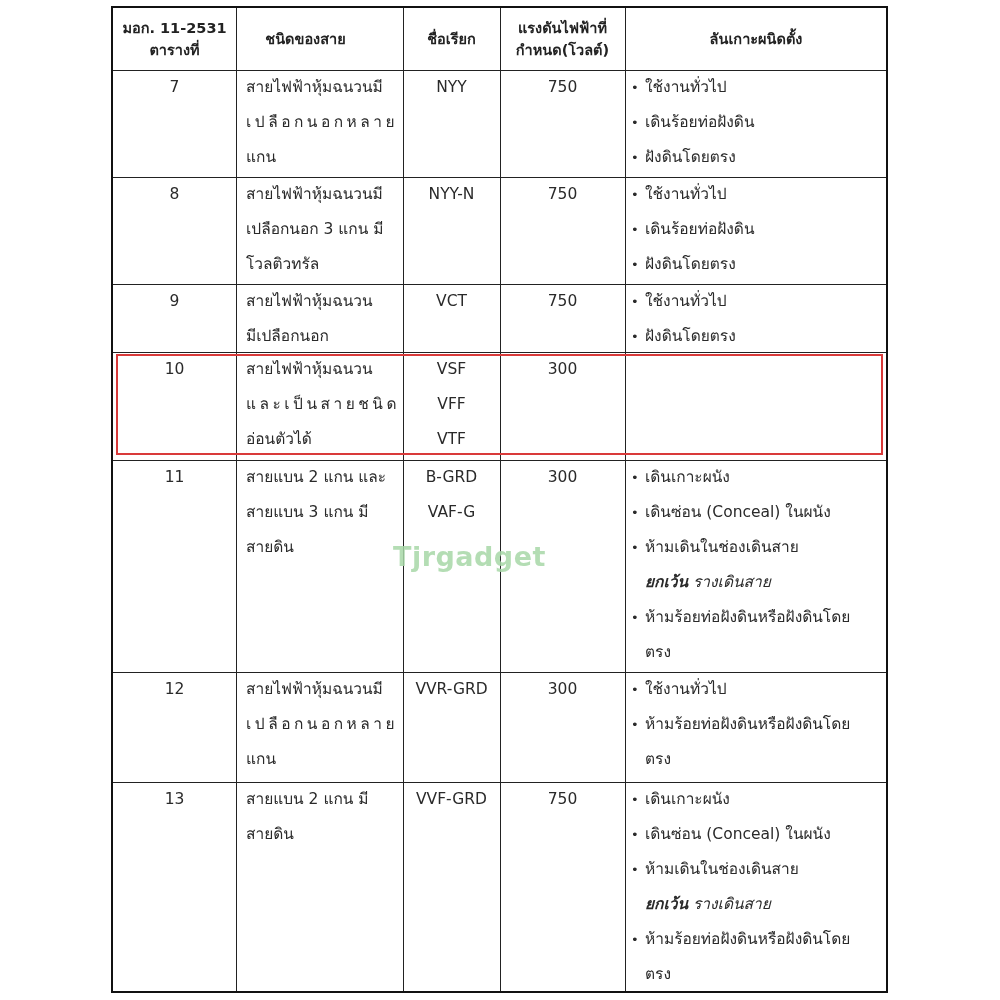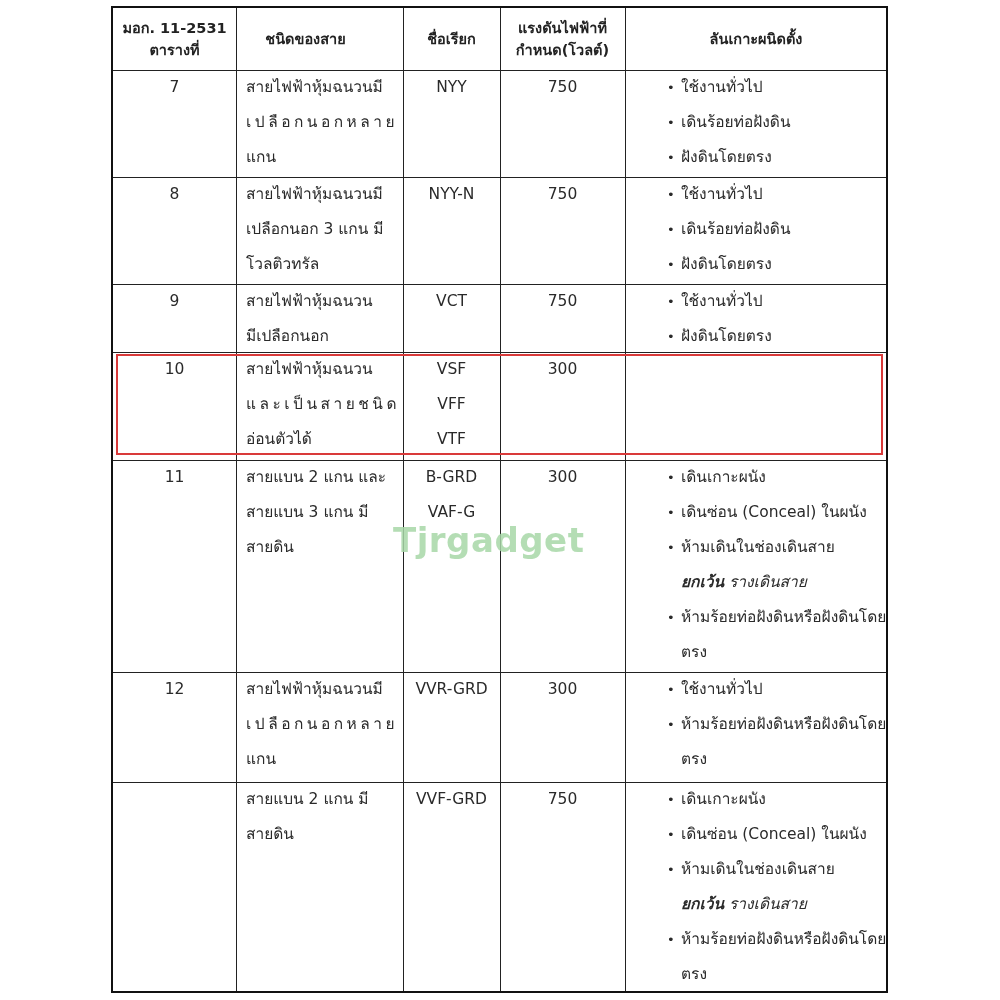--- a/index.html
+++ b/index.html
@@ -10,30 +10,30 @@
   .hline { position:absolute; left:0; right:0; height:0; border-top:1.6px solid #222; }
   .vline { position:absolute; top:0; bottom:0; width:0; border-left:1.6px solid #222; }
   .cell { position:absolute; box-sizing:border-box; font-size:15.5px; line-height:35px; }
   .hdr { position:absolute; box-sizing:border-box; font-size:14.5px; font-weight:bold;
          text-align:center; display:flex; flex-direction:column; justify-content:center;
          line-height:22px; color:#222; }
   .center { text-align:center; }
   .desc { padding-left:10px; padding-right:4px; }
   .desc .ln { display:block; white-space:nowrap; }
   .spaced { letter-spacing:3.5px; }
-  .inst { padding-left:14px;margin-left:28px; }
+  .inst { padding-left:6px; }
   .inst .it { display:block; white-space:nowrap; }
   .inst .it .bul { display:inline-block; width:14px; font-size:13px; }
   .inst .cont { padding-left:14px; }
   .inst .em { font-style:italic; }
   .inst .em b { font-weight:bold; }
   .names .ln { display:block; }
   .redbox { position:absolute; left:116px; top:354px; width:767px; height:101px;
             border:2.5px solid #d93a3a; box-sizing:border-box; pointer-events:none; }
-  .watermark { position:absolute; left:393px; top:520px; font-size:34px; font-weight:bold;
+  .watermark { position:absolute; left:393px; top:541px; font-size:27px; font-weight:bold;
                color:#a8d8a8; opacity:0.85; font-family:"DejaVu Sans", sans-serif; letter-spacing:0.5px; }
 </style>
 </head>
 <body>
 
 <div class="table" id="tbl">
 
   <div class="vline" style="left:123px"></div>
   <div class="vline" style="left:290px"></div>
   <div class="vline" style="left:387px"></div>
@@ -160,20 +160,21 @@
         </div>
         <div class="cell center" style="left: 387px; top: 0px; width: 125px;">300</div>
         <div class="cell inst" style="left: 512px; top: 0px; width: 262px;">
           <span class="it"><span class="bul">•</span><span>ใช้งานทั่วไป</span></span>
           <span class="it"><span class="bul">•</span><span>ห้ามร้อยท่อฝังดินหรือฝังดินโดย</span></span>
           <span class="it cont">ตรง</span>
         </div>
       </div>
       <div class="hline" style="top: 774px;"></div>
       <div style="position: absolute; left: 0px; top: 774px; width: 100%; height: 209px;">
+        <div class="cell center" style="left: 0px; top: 0px; width: 123px;">13</div>
         <div class="cell desc" style="left: 123px; top: 0px; width: 167px;">
           <span class="ln">สายแบน 2 แกน มี</span>
           <span class="ln">สายดิน</span>
         </div>
         <div class="cell center names" style="left: 290px; top: 0px; width: 97px;">
           <span class="ln">VVF-GRD</span>
         </div>
         <div class="cell center" style="left: 387px; top: 0px; width: 125px;">750</div>
         <div class="cell inst" style="left: 512px; top: 0px; width: 262px;">
           <span class="it"><span class="bul">•</span><span>เดินเกาะผนัง</span></span>

